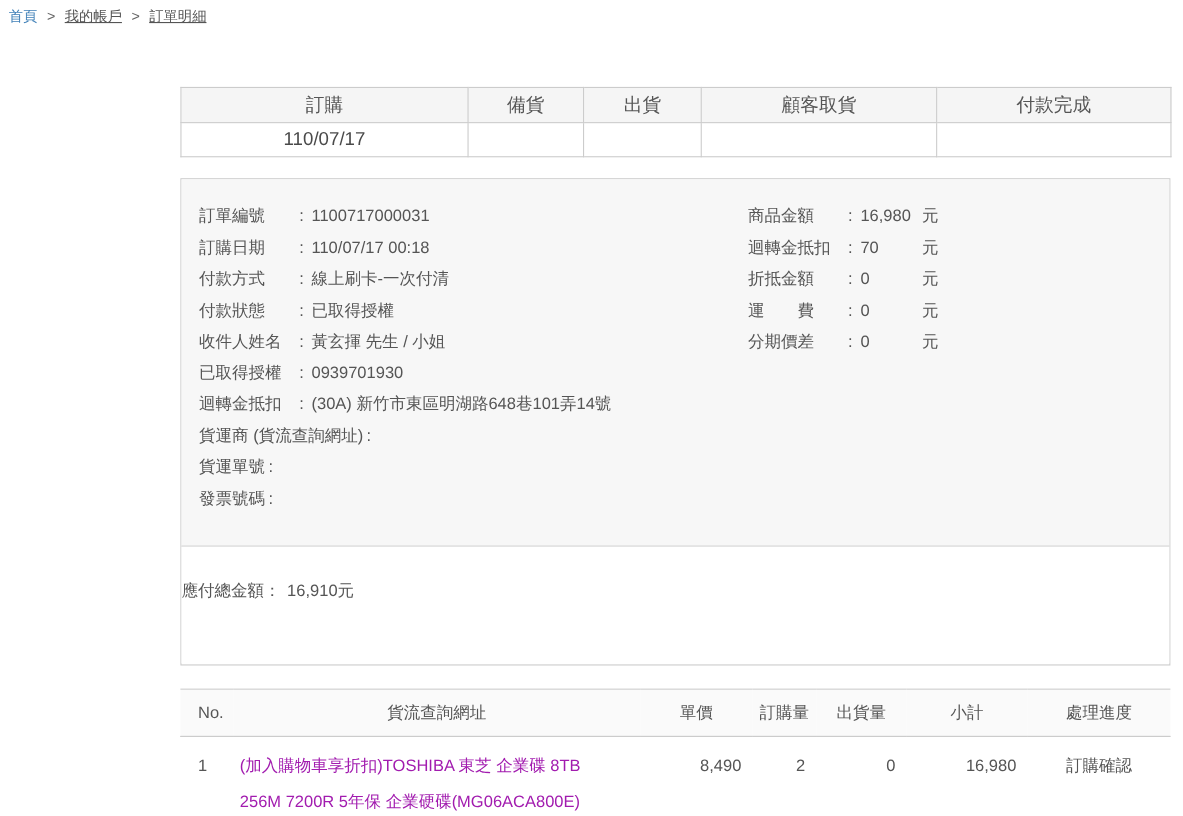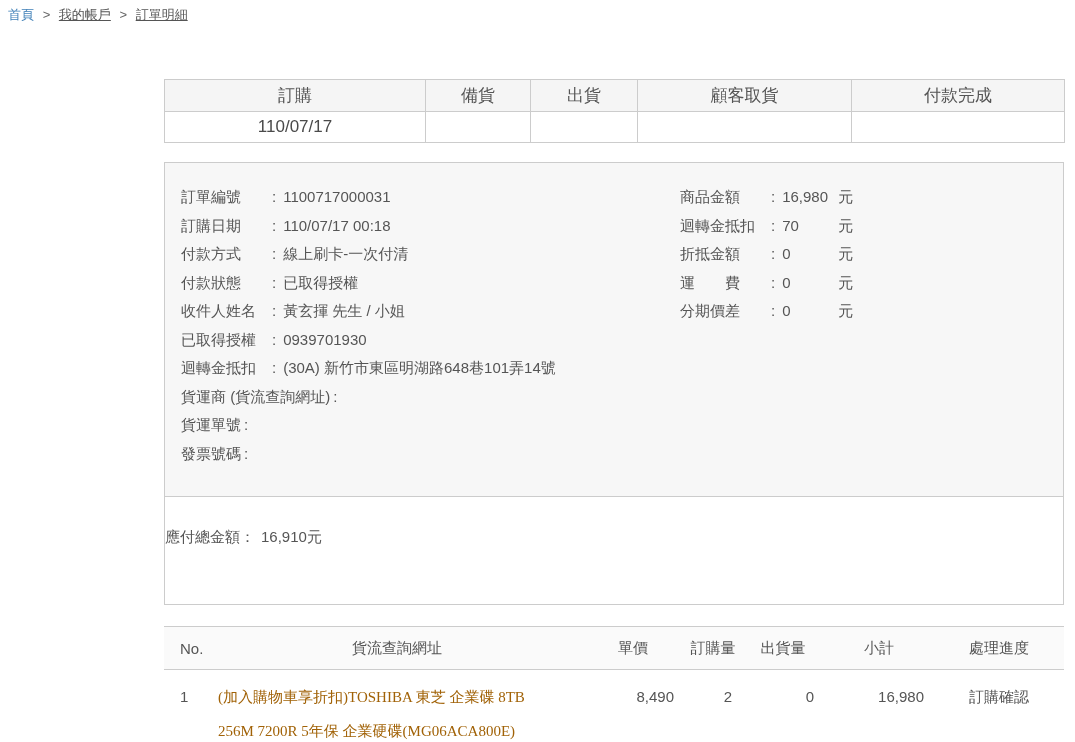--- a/index.html
+++ b/index.html
@@ -41,21 +41,21 @@
   .products-table thead th { background:#fafafa; border-top:1px solid #cccccc;
     border-bottom:1px solid #cccccc; height:43px; font-weight:normal; color:#555;
     text-align:center; }
   .products-table thead th.h-no { text-align:left; padding-left:16px; }
   .products-table tbody td { vertical-align:top; padding-top:10px; line-height:33px;
     color:#555; }
   .products-table td.c-no { padding-left:16px; }
   .products-table td.c-name { padding-left:6px; padding-right:20px; }
   .products-table td.c-num { text-align:right; padding-right:10px; }
   .products-table td.c-status { text-align:center; }
-  .product-link { color:#a16207; cursor:pointer;font-family:Liberation Serif, serif; }
+  .product-link { color:#a21caf; cursor:pointer; }
 </style>
 </head>
 <body>
 
 <div class="breadcrumb">
   <span class="link-home">首頁</span>
   <span class="sep">&gt;</span>
   <span class="crumb">我的帳戶</span>
   <span class="sep">&gt;</span>
   <span class="crumb">訂單明細</span>

